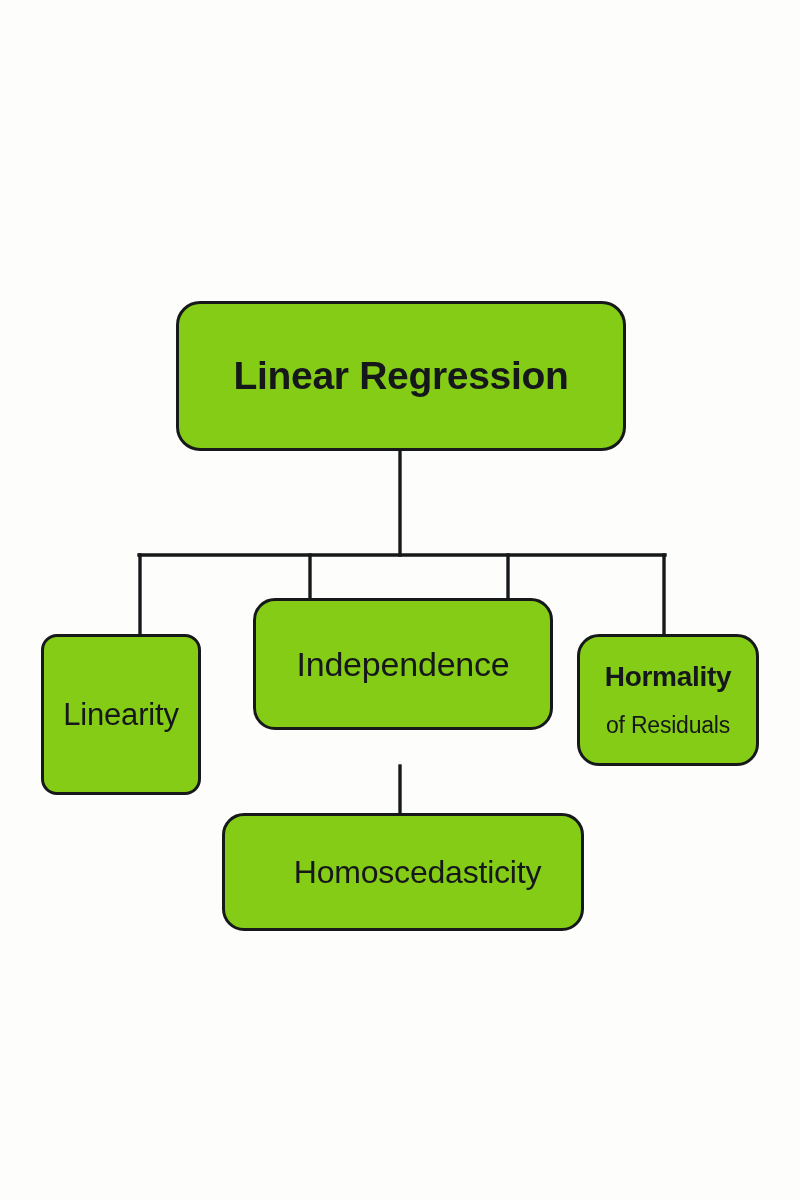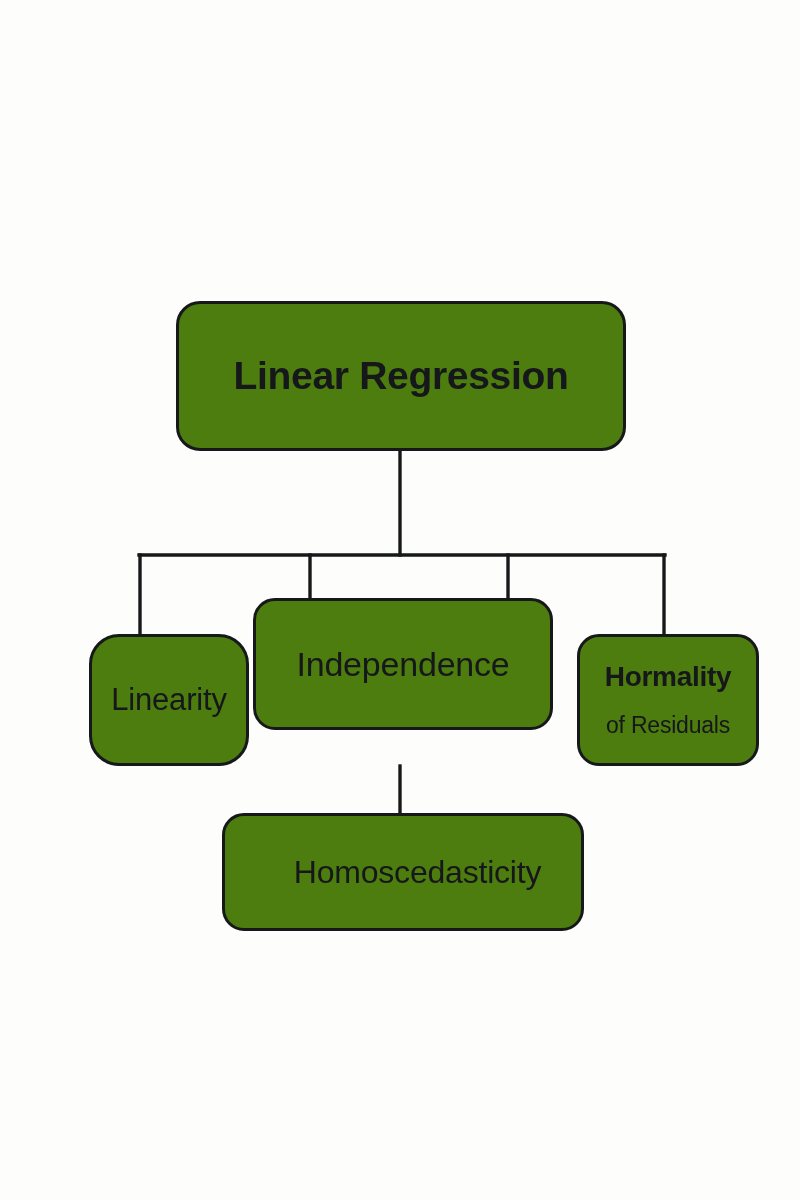--- a/index.html
+++ b/index.html
@@ -21,21 +21,21 @@
   .edges {
     position: absolute;
     left: 0;
     top: 0;
     width: 800px;
     height: 1200px;
   }
   .node {
     position: absolute;
     box-sizing: border-box;
-    background: #4d7c0f;
+    background: #84cc16;
     border: 3px solid #16181a;
     display: flex;
     flex-direction: column;
     align-items: center;
     justify-content: center;
     text-align: center;
     color: #15171a;
     z-index: 2;
   }
   .node-root {
@@ -47,23 +47,22 @@
   }
   .node-root .node-label {
     font-size: 39px;
     font-weight: bold;
     letter-spacing: -0.3px;
   }
   .node-linearity {
     left: 41px;
     top: 634px;
     width: 160px;
-    height: 132px;
-    border-radius: 30px;
-    margin-left: 48px;
+    height: 161px;
+    border-radius: 16px;
   }
   .node-linearity .node-label {
     font-size: 31px;
     font-weight: 400;
     letter-spacing: -0.2px;
   }
   .node-independence {
     left: 253px;
     top: 598px;
     width: 300px;

